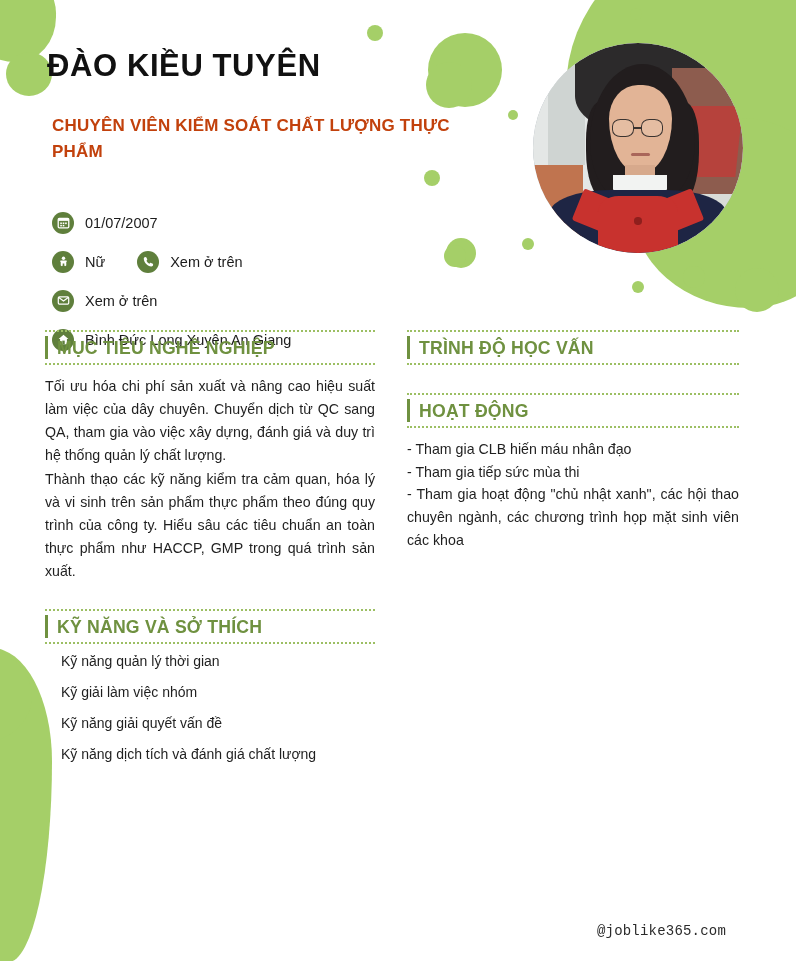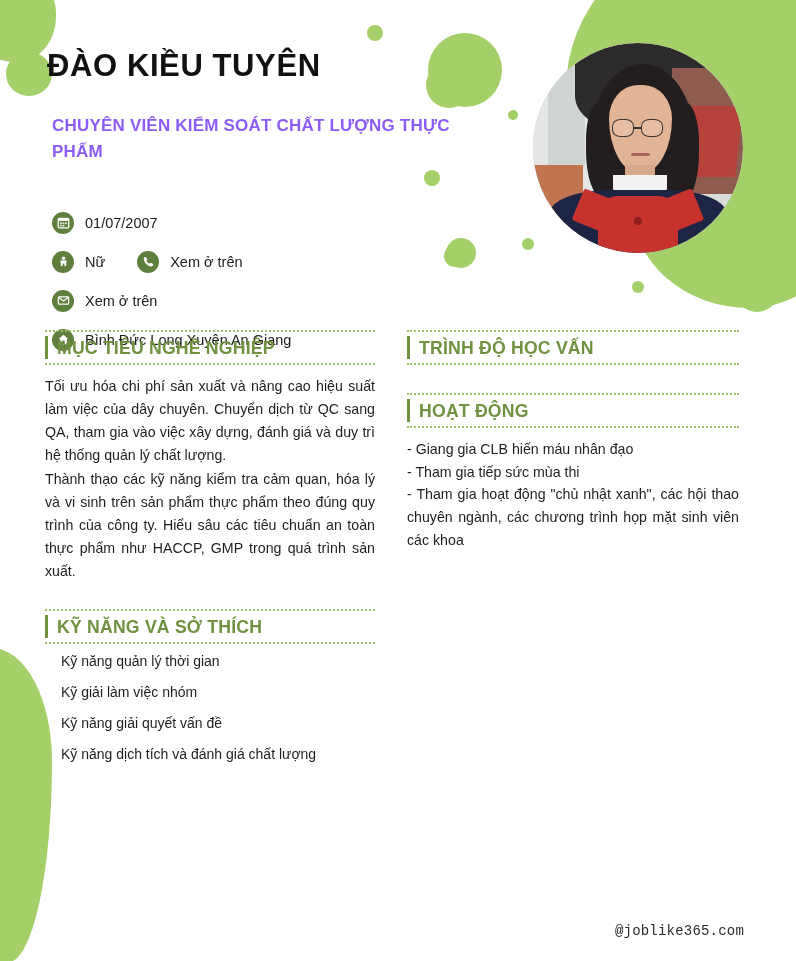--- a/index.html
+++ b/index.html
@@ -81,21 +81,21 @@
   }
 
   #job-title {
     position: absolute;
     left: 52px; top: 113px;
     width: 430px;
     font-size: 17px;
     font-weight: bold;
     line-height: 1.55;
     letter-spacing: 0.2px;
-    color: #8b5cf6;
+    color: #c2410c;
   }
 
   #photo-wrap {
     position: absolute;
     right: 53px; top: 43px;
     width: 210px; height: 210px;
     border-radius: 50%;
     overflow: hidden;
     background: #b9c0c6;
   }
@@ -230,21 +230,21 @@
 
   .act-item {
     font-size: 14.2px;
     line-height: 1.6;
     color: #1f1f1f;
     text-align: justify;
   }
 
   #watermark {
     position: absolute;
-    right: 52px; bottom: 22px;
+    right: 70px; bottom: 22px;
     font-family: "Liberation Mono", monospace;
     font-size: 14px;
     color: #2b2b2b;
     letter-spacing: 0.2px;
   }
 </style>
 </head>
 <body>
 
 <div id="page">
@@ -397,21 +397,21 @@
     <div class="section">
       <div class="sec-head">
         <div class="sec-title">TRÌNH ĐỘ HỌC VẤN</div>
       </div>
     </div>
 
     <div class="section" style="margin-top:28px;">
       <div class="sec-head">
         <div class="sec-title">HOẠT ĐỘNG</div>
       </div>
-      <div class="act-item">- Giang gia CLB hiến máu nhân đạo</div>
+      <div class="act-item">- Tham gia CLB hiến máu nhân đạo</div>
       <div class="act-item">- Tham gia tiếp sức mùa thi</div>
       <div class="act-item">- Tham gia hoạt động "chủ nhật xanh", các hội thao chuyên ngành, các chương trình họp mặt sinh viên các khoa</div>
     </div>
 
   </div>
 
   <div id="watermark">@joblike365.com</div>
 
 </div>
 

